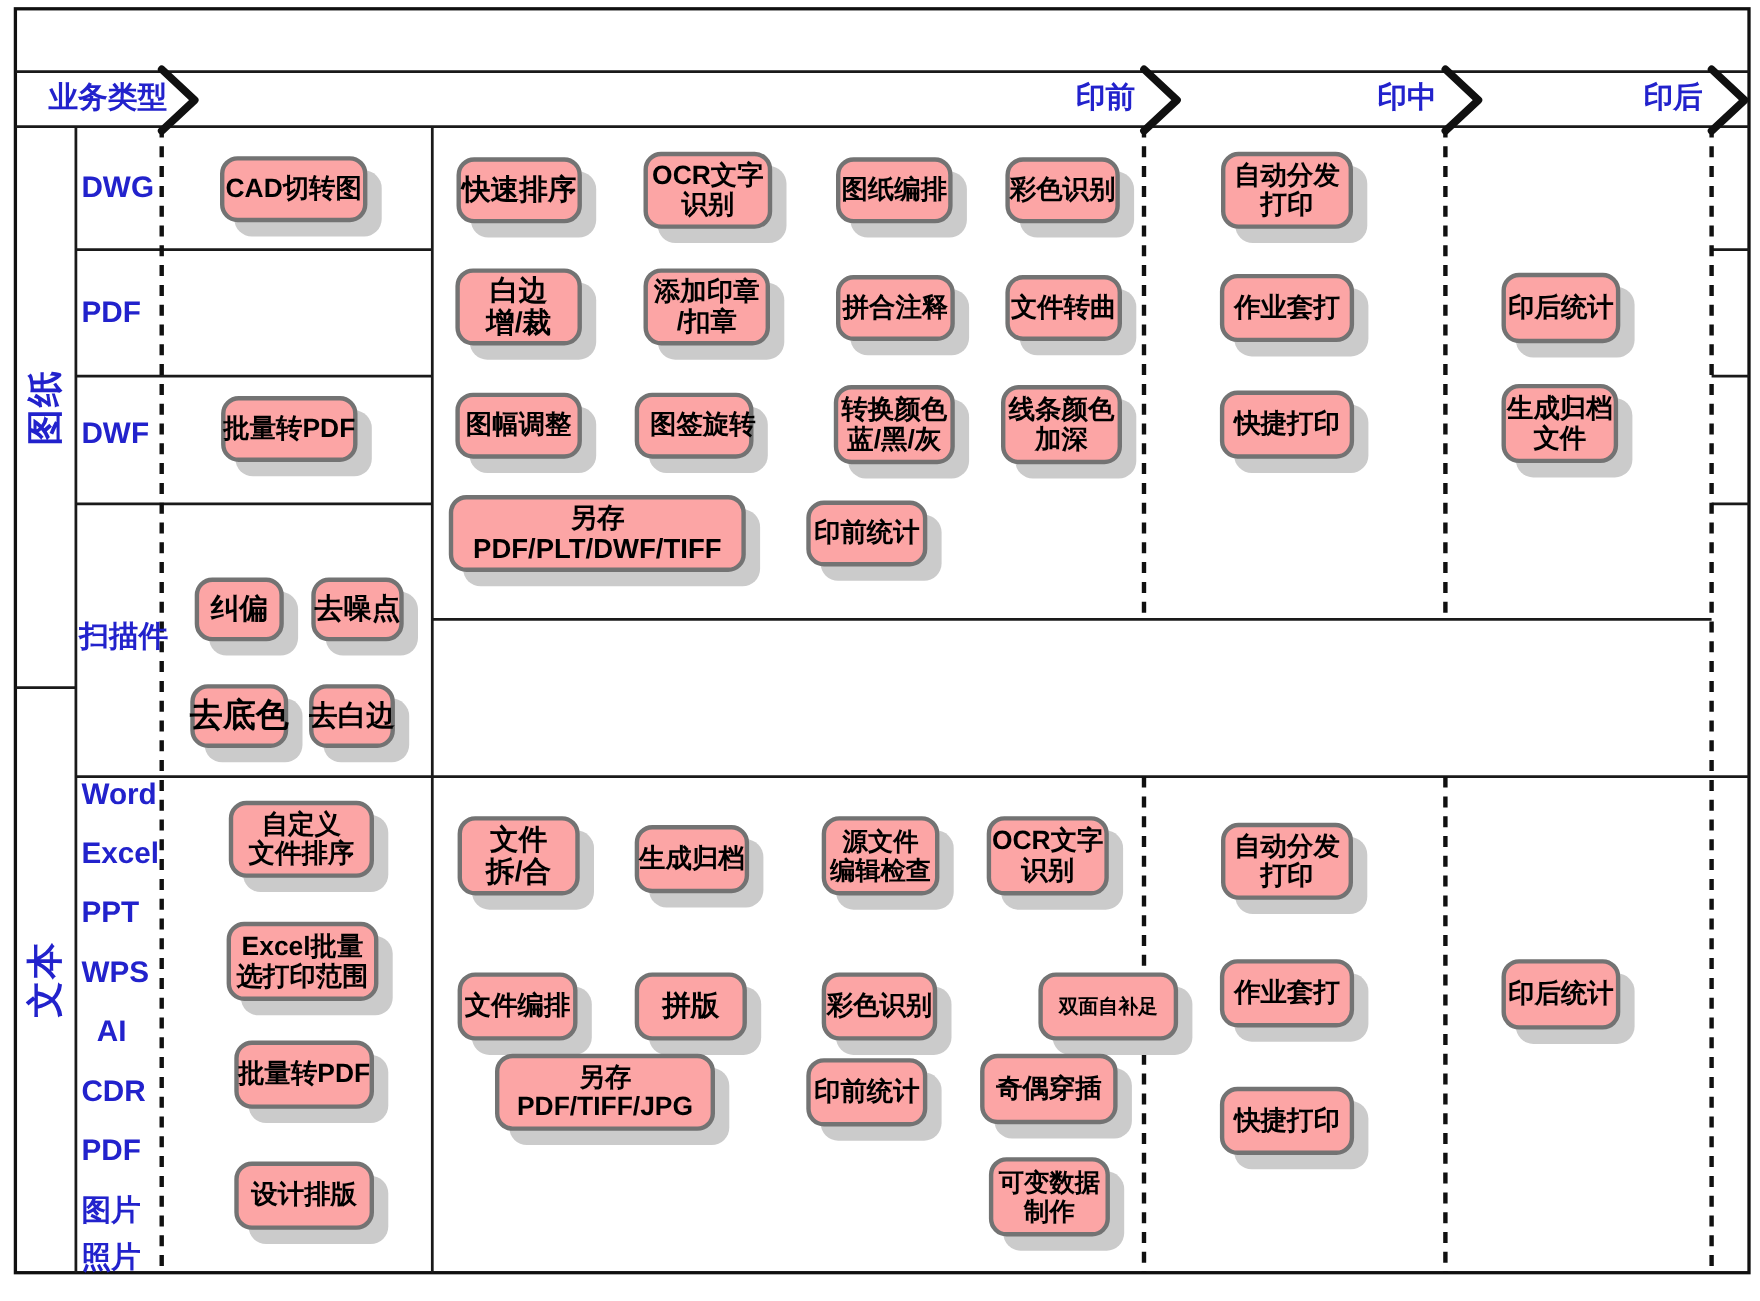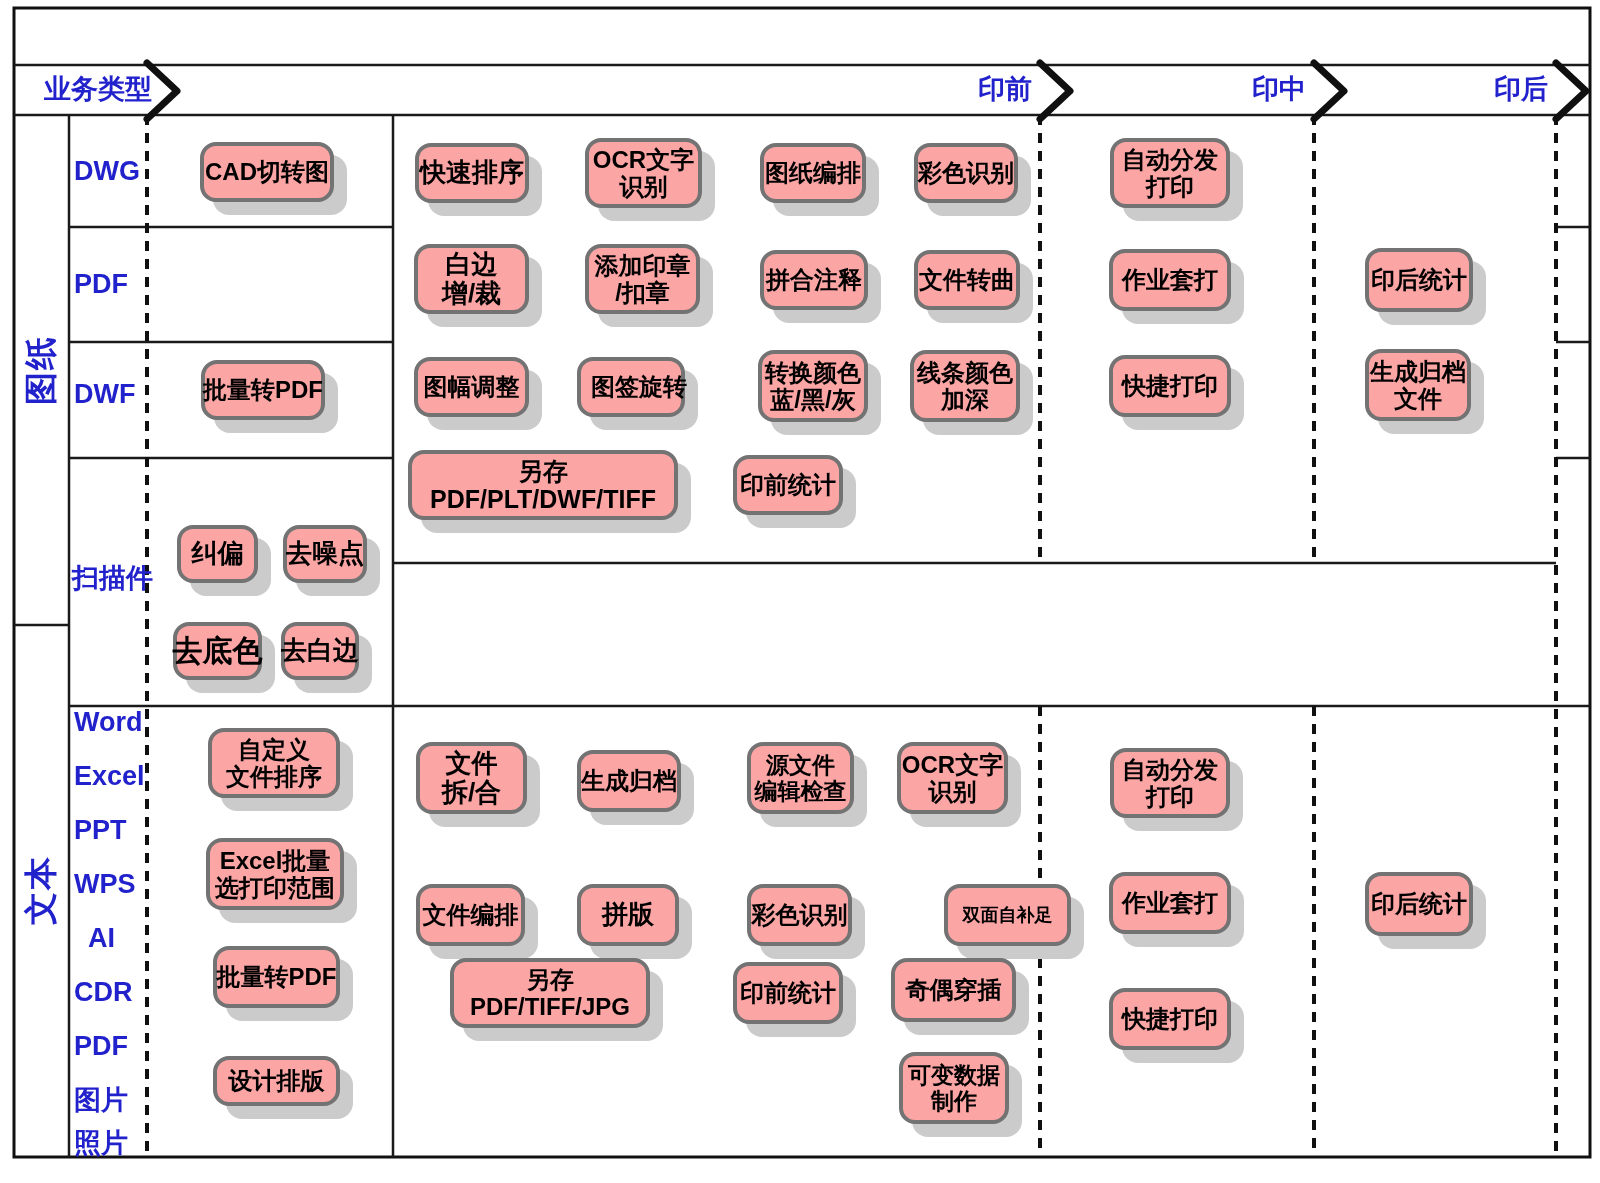--- a/index.html
+++ b/index.html
@@ -126,21 +126,21 @@
       <div class="fbox" style="left: 1109px; top: 249px; width: 122px; height: 62px; font-size: 24px;">作业套打</div>
       <div class="fbox" style="left: 1109px; top: 355px; width: 122px; height: 62px; font-size: 24px;">快捷打印</div>
       <div class="fbox" style="left: 1365px; top: 248px; width: 108px; height: 64px; font-size: 24px;">印后统计</div>
       <div class="fbox" style="left: 1365px; top: 349px; width: 106px; height: 72px; font-size: 24px;">生成归档
 文件</div>
       <div class="fbox" style="left: 208px; top: 728px; width: 132px; height: 70px; font-size: 24px;">自定义
 文件排序</div>
       <div class="fbox" style="left: 206px; top: 838px; width: 138px; height: 72px; font-size: 24px;">Excel批量
 选打印范围</div>
       <div class="fbox" style="left: 213px; top: 946px; width: 127px; height: 62px; font-size: 24px;">批量转PDF</div>
-      <div class="fbox" style="left: 213px; top: 1056px; width: 127px; height: 50px; font-size: 24px;">设计排版</div>
+      <div class="fbox" style="left: 213px; top: 1056px; width: 127px; height: 62px; font-size: 24px;">设计排版</div>
       <div class="fbox" style="left: 416px; top: 742px; width: 111px; height: 72px; font-size: 26px;">文件
 拆/合</div>
       <div class="fbox" style="left: 577px; top: 750px; width: 104px; height: 62px; font-size: 24px;">生成归档</div>
       <div class="fbox" style="left: 747px; top: 742px; width: 107px; height: 72px; font-size: 23px;">源文件
 编辑检查</div>
       <div class="fbox" style="left: 897px; top: 742px; width: 111px; height: 72px; font-size: 24px;">OCR文字
 识别</div>
       <div class="fbox" style="left: 416px; top: 884px; width: 109px; height: 62px; font-size: 24px;">文件编排</div>
       <div class="fbox" style="left: 577px; top: 884px; width: 102px; height: 62px; font-size: 26px;">拼版</div>
       <div class="fbox" style="left: 747px; top: 884px; width: 105px; height: 62px; font-size: 24px;">彩色识别</div>

